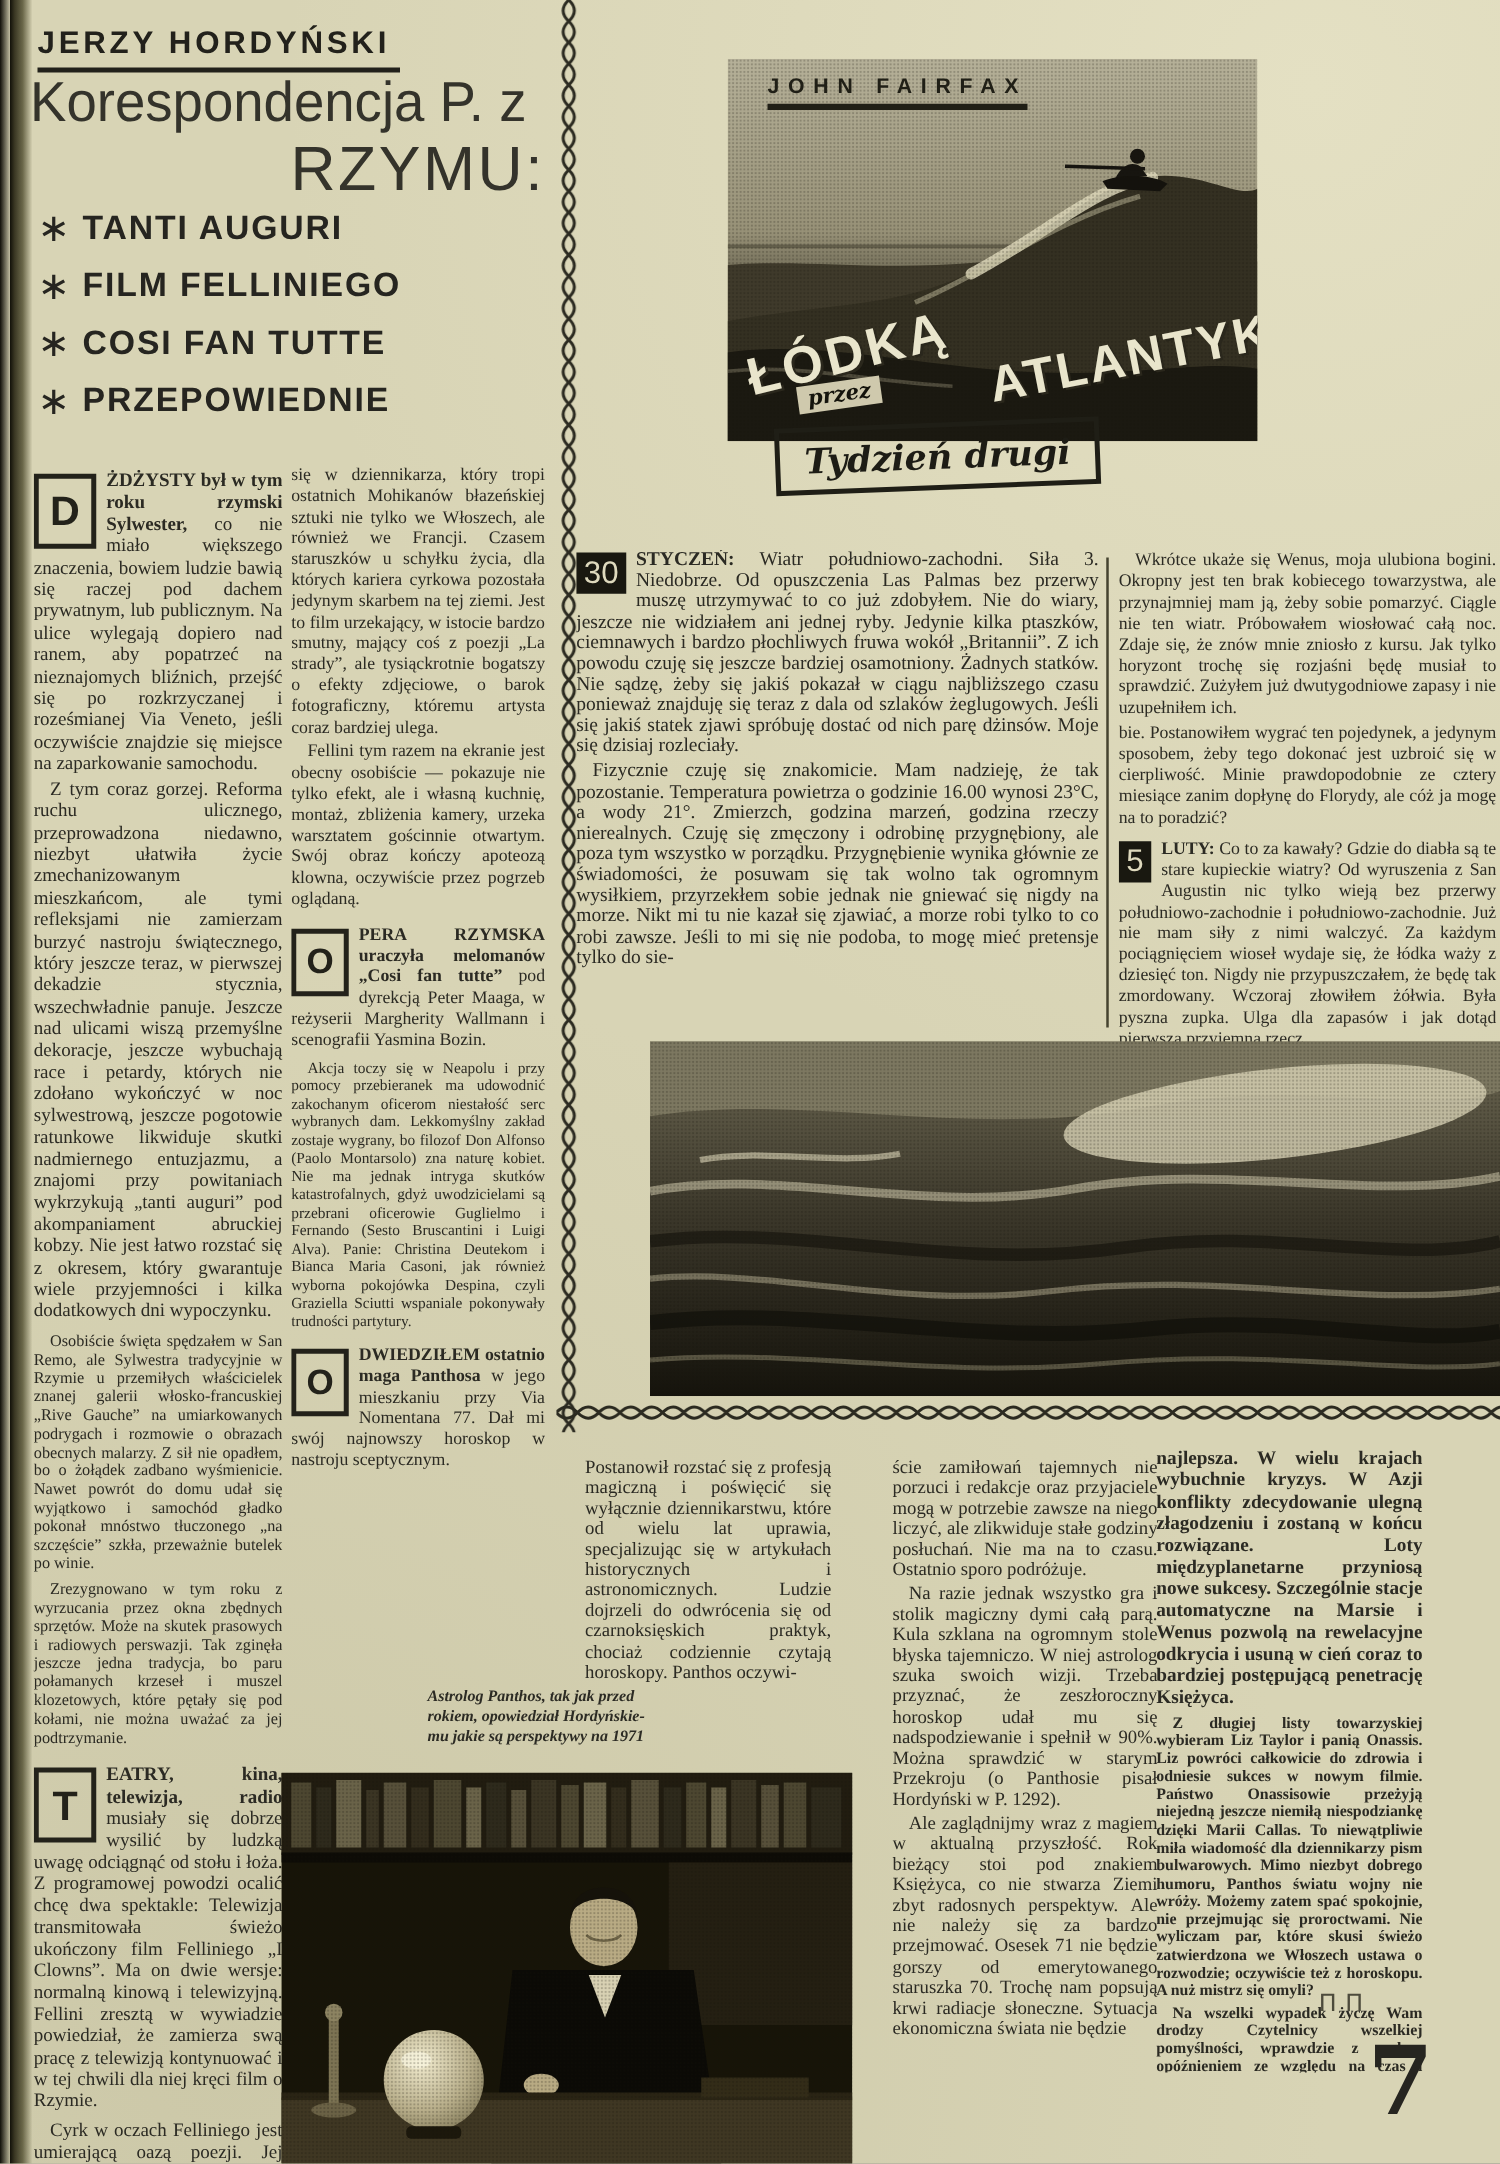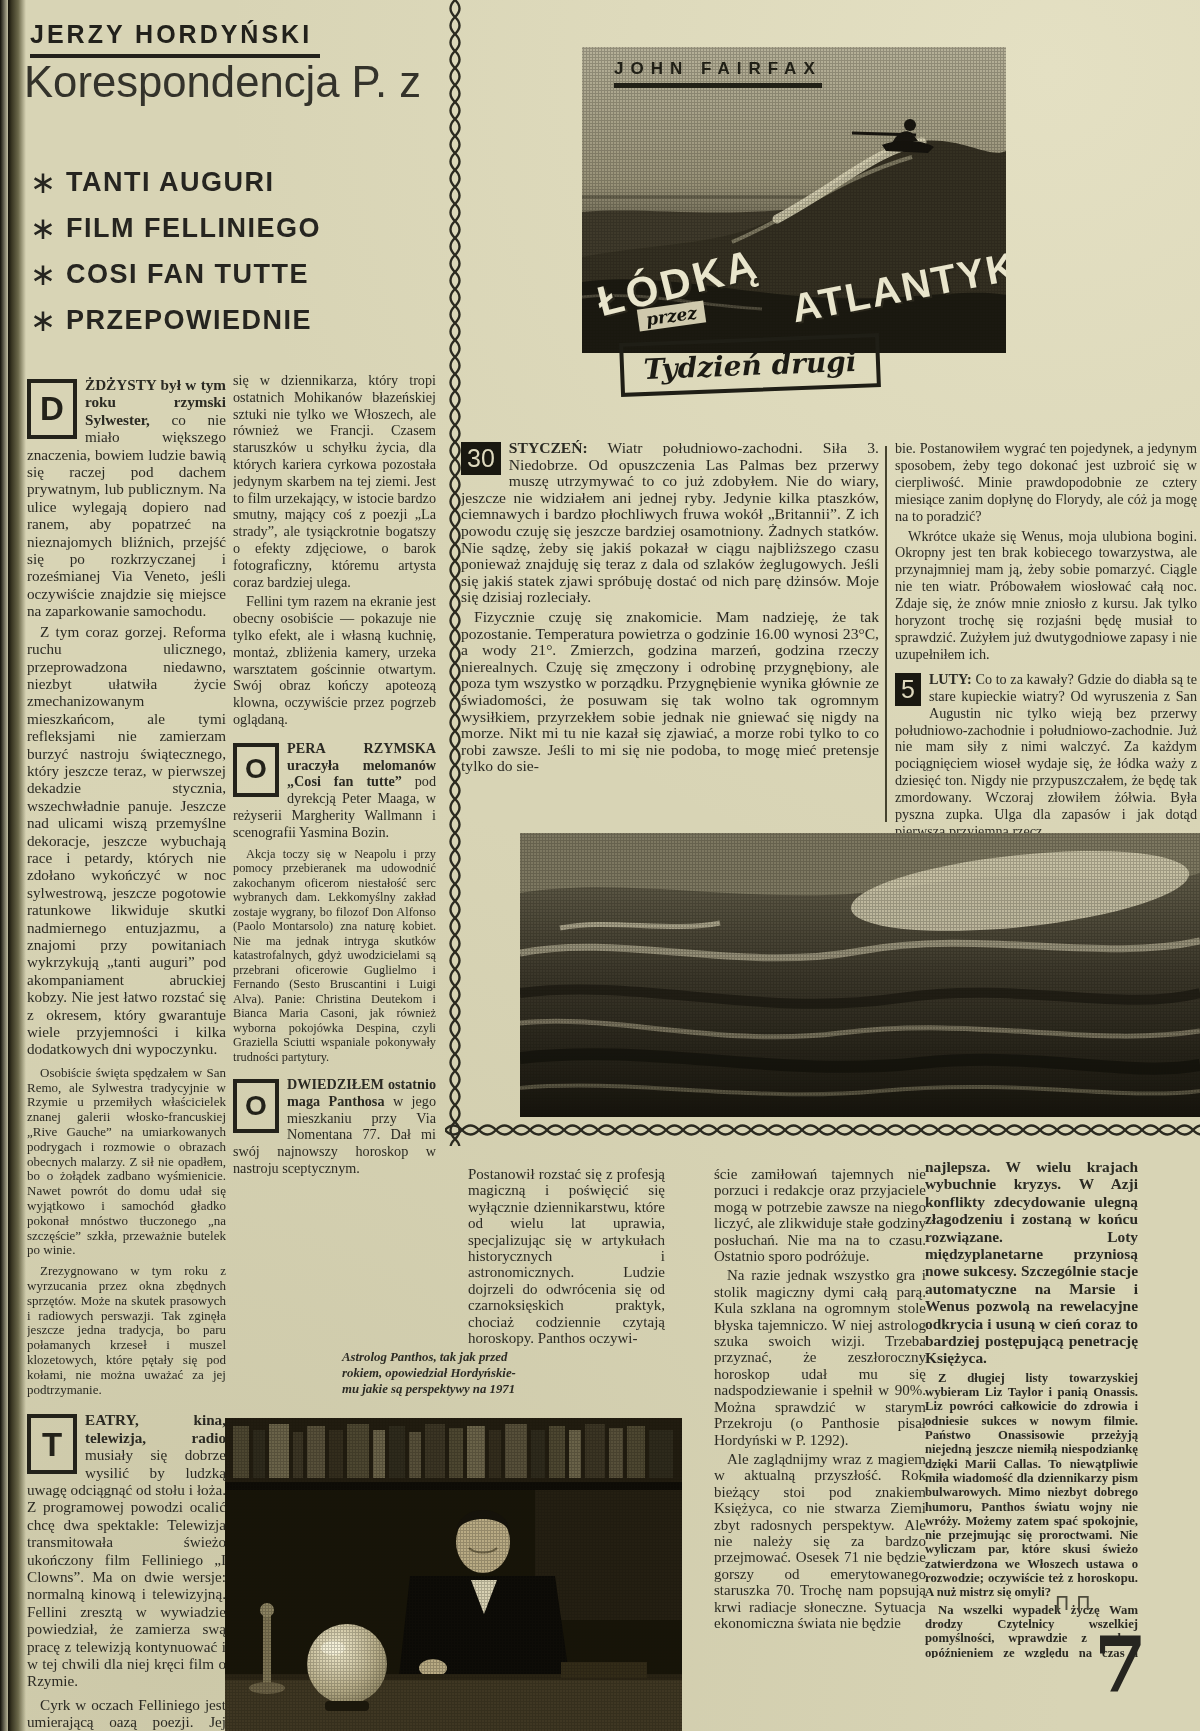--- a/index.html
+++ b/index.html
@@ -98,20 +98,21 @@
 </style>
 </head>
 <body>
 
 <div class="page">
 
   <div class="abs edge-left"></div>
 
   <div class="abs author">JERZY HORDYŃSKI</div>
   <div class="abs title1">Korespondencja P. z</div>
+  <div class="abs title2">RZYMU:</div>
   <ul class="abs bullets">
     <li>
         <span class="bmark">∗</span>
         <span class="blabel">TANTI AUGURI</span>
       </li>
     <li>
         <span class="bmark">∗</span>
         <span class="blabel">FILM FELLINIEGO</span>
       </li>
     <li>
@@ -194,22 +195,22 @@
   <div class="abs banner">
     <span>Tydzień drugi</span>
   </div>
 
   <div class="abs col diary-left">
       <p class="para ni"><span class="numbox">30</span><b>STYCZEŃ:</b> Wiatr południowo-zachodni. Siła 3. Niedobrze. Od opuszczenia Las Palmas bez przerwy muszę utrzymywać to co już zdobyłem. Nie do wiary, jeszcze nie widziałem ani jednej ryby. Jedynie kilka ptaszków, ciemnawych i bardzo płochliwych fruwa wokół „Britannii”. Z ich powodu czuję się jeszcze bardziej osamotniony. Żadnych statków. Nie sądzę, żeby się jakiś pokazał w ciągu najbliższego czasu ponieważ znajduję się teraz z dala od szlaków żeglugowych. Jeśli się jakiś statek zjawi spróbuję dostać od nich parę dżinsów. Moje się dzisiaj rozleciały.</p>
       <p class="para">Fizycznie czuję się znakomicie. Mam nadzieję, że tak pozostanie. Temperatura powietrza o godzinie 16.00 wynosi 23°C, a wody 21°. Zmierzch, godzina marzeń, godzina rzeczy nierealnych. Czuję się zmęczony i odrobinę przygnębiony, ale poza tym wszystko w porządku. Przygnębienie wynika głównie ze świadomości, że posuwam się tak wolno tak ogromnym wysiłkiem, przyrzekłem sobie jednak nie gniewać się nigdy na morze. Nikt mi tu nie kazał się zjawiać, a morze robi tylko to co robi zawsze. Jeśli to mi się nie podoba, to mogę mieć pretensje tylko do sie-</p>
     </div>
   <div class="abs diary-div"></div>
   <div class="abs col diary-right">
+      <p class="para">Wkrótce ukaże się Wenus, moja ulubiona bogini. Okropny jest ten brak kobiecego towarzystwa, ale przynajmniej mam ją, żeby sobie pomarzyć. Ciągle nie ten wiatr. Próbowałem wiosłować całą noc. Zdaje się, że znów mnie zniosło z kursu. Jak tylko horyzont trochę się rozjaśni będę musiał to sprawdzić. Zużyłem już dwutygodniowe zapasy i nie uzupełniłem ich.</p>
       <p class="para ni">bie. Postanowiłem wygrać ten pojedynek, a jedynym sposobem, żeby tego dokonać jest uzbroić się w cierpliwość. Minie prawdopodobnie ze cztery miesiące zanim dopłynę do Florydy, ale cóż ja mogę na to poradzić?</p>
-      <p class="para">Wkrótce ukaże się Wenus, moja ulubiona bogini. Okropny jest ten brak kobiecego towarzystwa, ale przynajmniej mam ją, żeby sobie pomarzyć. Ciągle nie ten wiatr. Próbowałem wiosłować całą noc. Zdaje się, że znów mnie zniosło z kursu. Jak tylko horyzont trochę się rozjaśni będę musiał to sprawdzić. Zużyłem już dwutygodniowe zapasy i nie uzupełniłem ich.</p>
       <p class="para ni" style="margin-top: 8px;"><span class="numbox">5</span><b>LUTY:</b> Co to za kawały? Gdzie do diabła są te stare kupieckie wiatry? Od wyruszenia z San Augustin nic tylko wieją bez przerwy południowo-zachodnie i południowo-zachodnie. Już nie mam siły z nimi walczyć. Za każdym pociągnięciem wioseł wydaje się, że łódka waży z dziesięć ton. Nigdy nie przypuszczałem, że będę tak zmordowany. Wczoraj złowiłem żółwia. Była pyszna zupka. Ulga dla zapasów i jak dotąd pierwsza przyjemna rzecz.</p>
       <p class="para ar" style="margin-top: 4px;"><b>Przełożył TOP.</b></p>
     </div>
 
   <div class="abs sea">
     <svg width="680" height="284" viewBox="0 0 680 284">
       <defs>
         <linearGradient id="seag" x1="0" y1="0" x2="0" y2="1">
           <stop offset="0" stop-color="#6e6954"></stop>
             <stop offset="0.5" stop-color="#3b372a"></stop>

